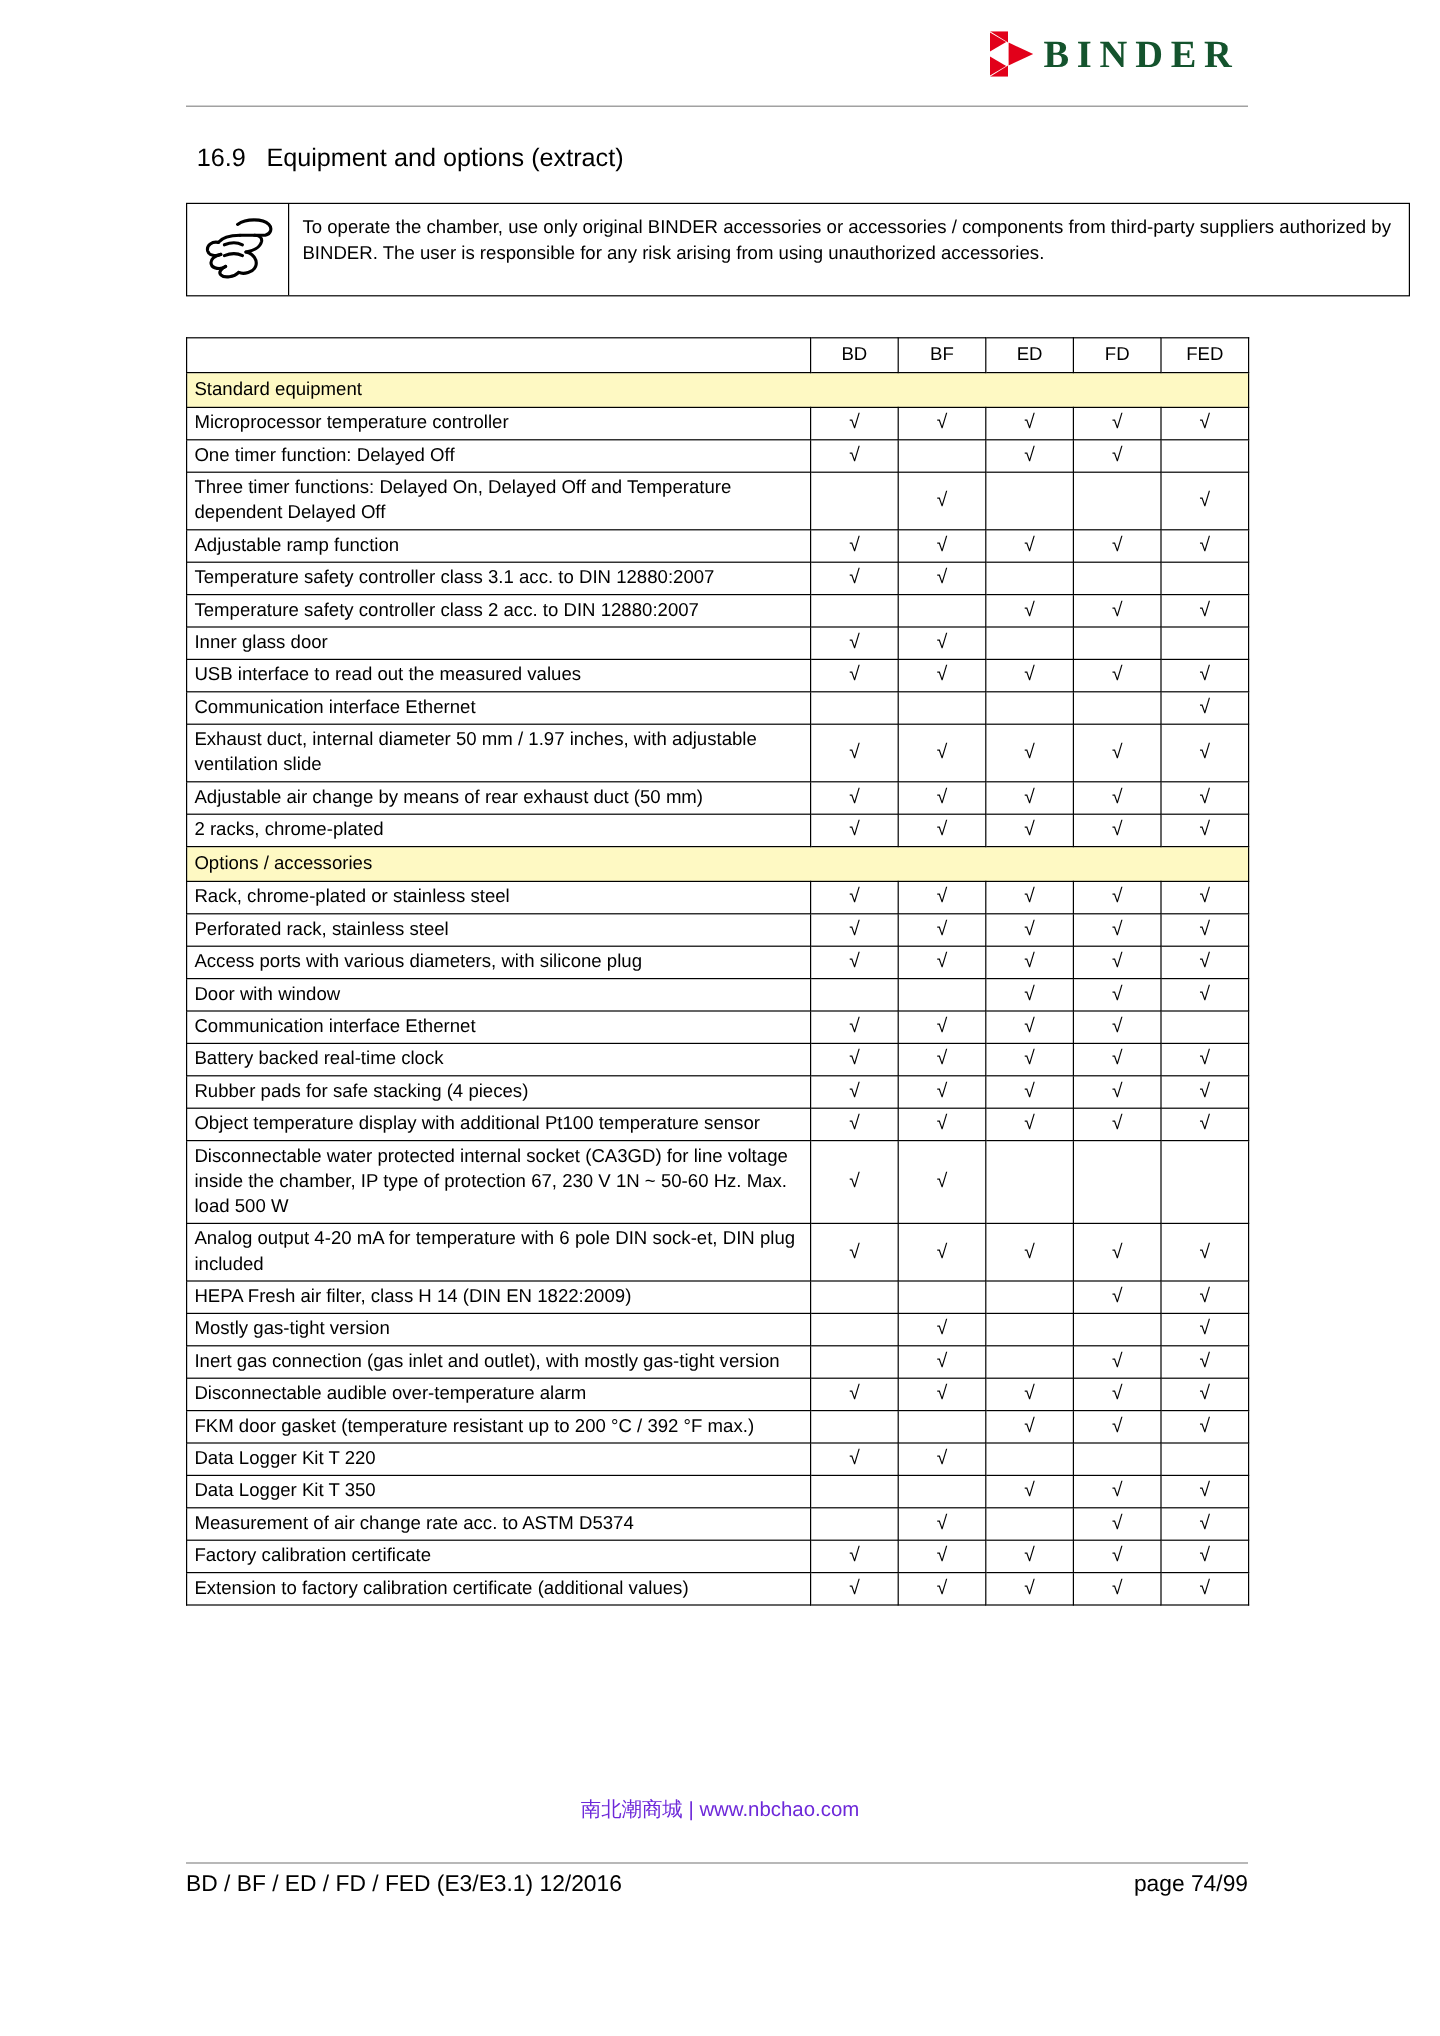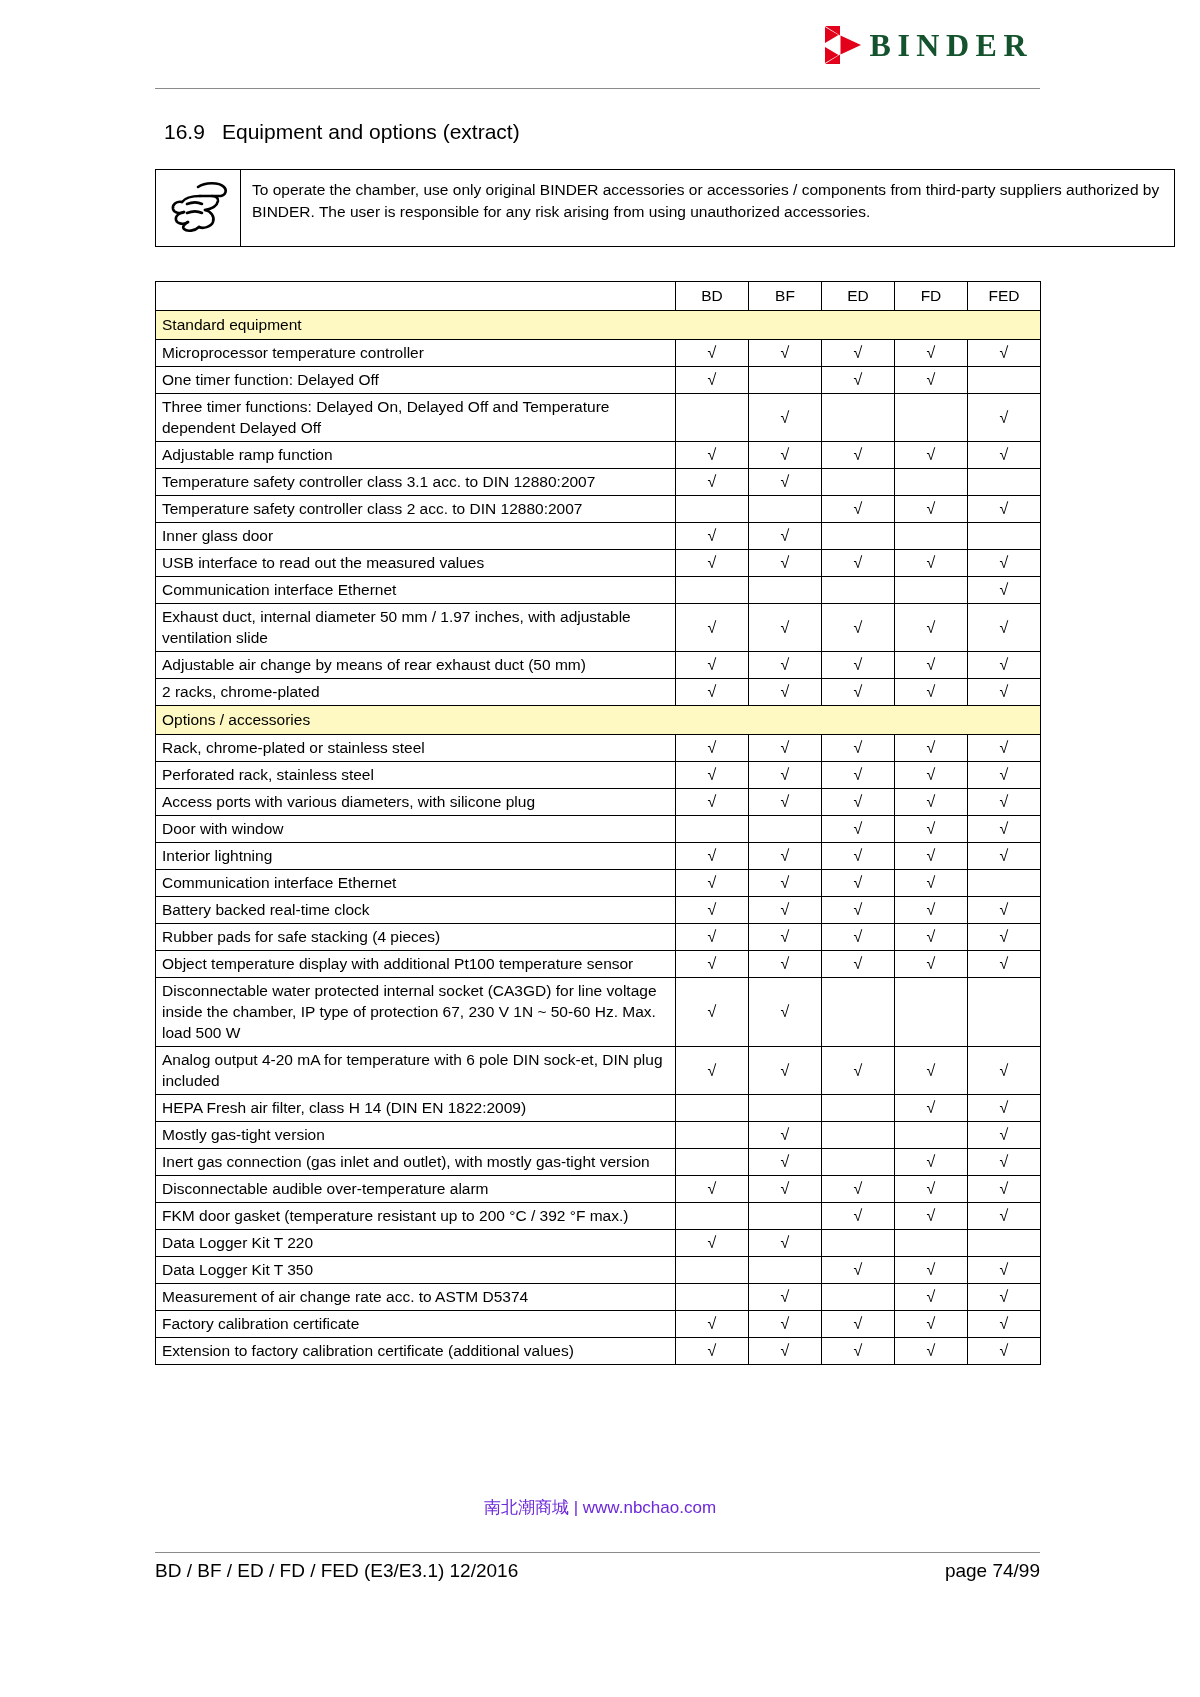--- a/index.html
+++ b/index.html
@@ -370,28 +370,20 @@
         </tr>
         <tr>
           <td class="desc">Door with window</td>
           <td class="mark"></td>
           <td class="mark"></td>
           <td class="mark">√</td>
           <td class="mark">√</td>
           <td class="mark">√</td>
         </tr>
         <tr>
-          <td class="desc">Interior lightning</td>
-          <td class="mark">√</td>
-          <td class="mark">√</td>
-          <td class="mark">√</td>
-          <td class="mark">√</td>
-          <td class="mark">√</td>
-        </tr>
-        <tr>
           <td class="desc">Communication interface Ethernet</td>
           <td class="mark">√</td>
           <td class="mark">√</td>
           <td class="mark">√</td>
           <td class="mark">√</td>
           <td class="mark"></td>
         </tr>
         <tr>
           <td class="desc">Battery backed real-time clock</td>
           <td class="mark">√</td>

